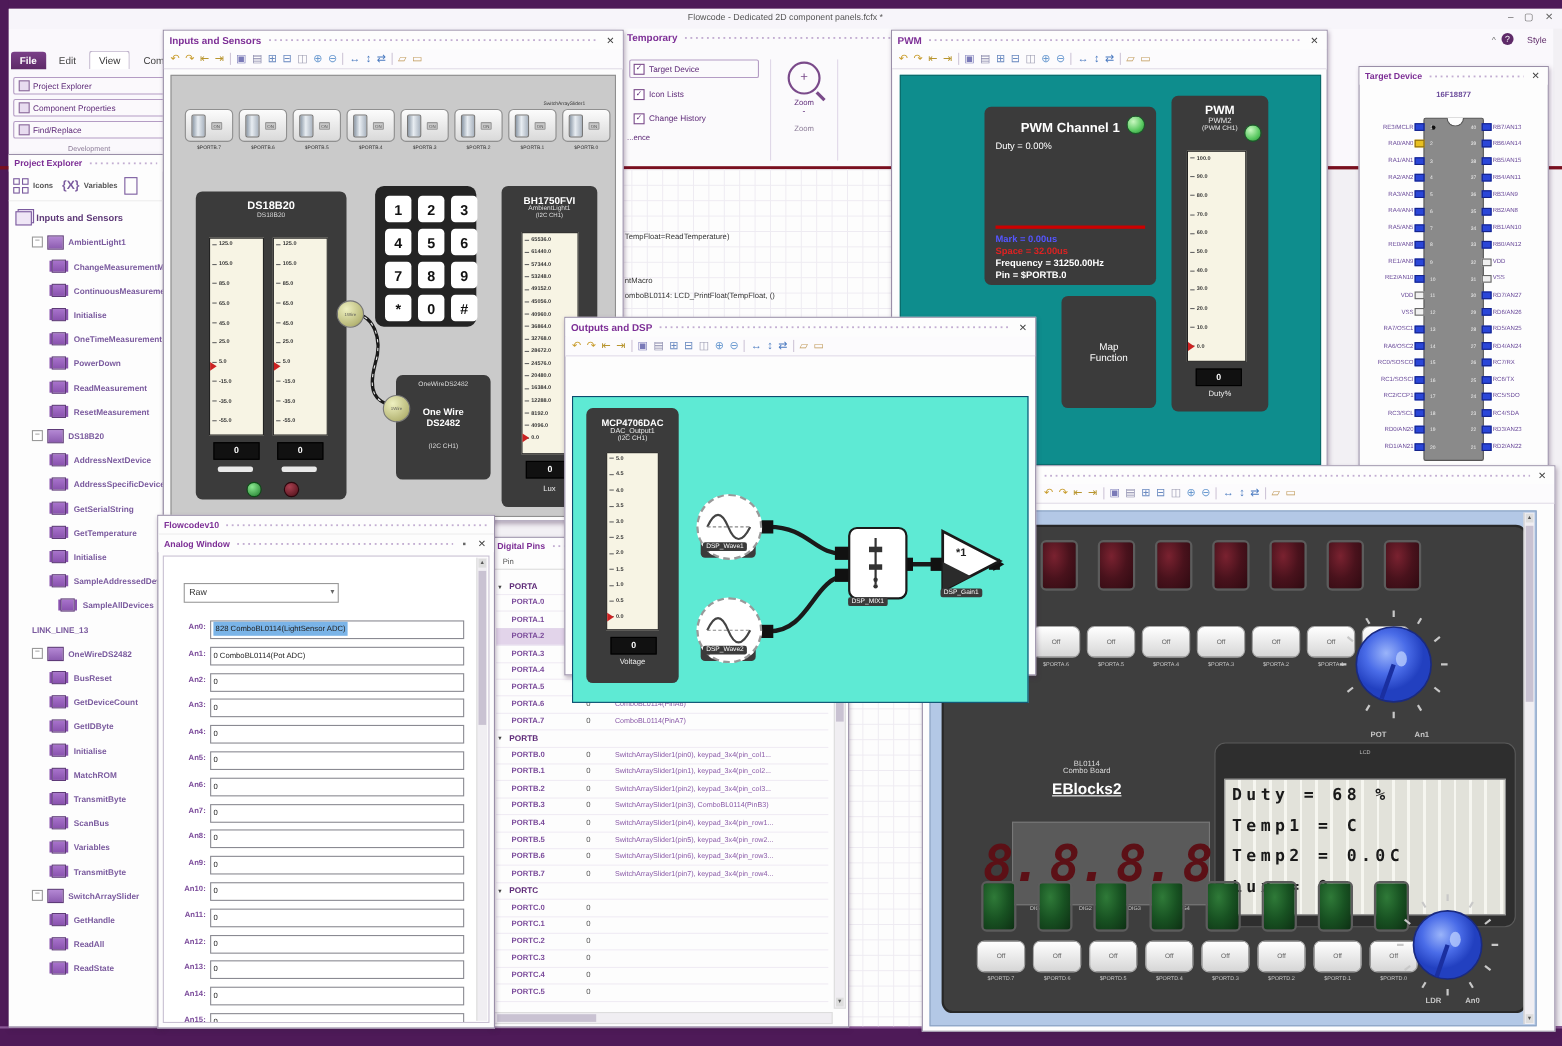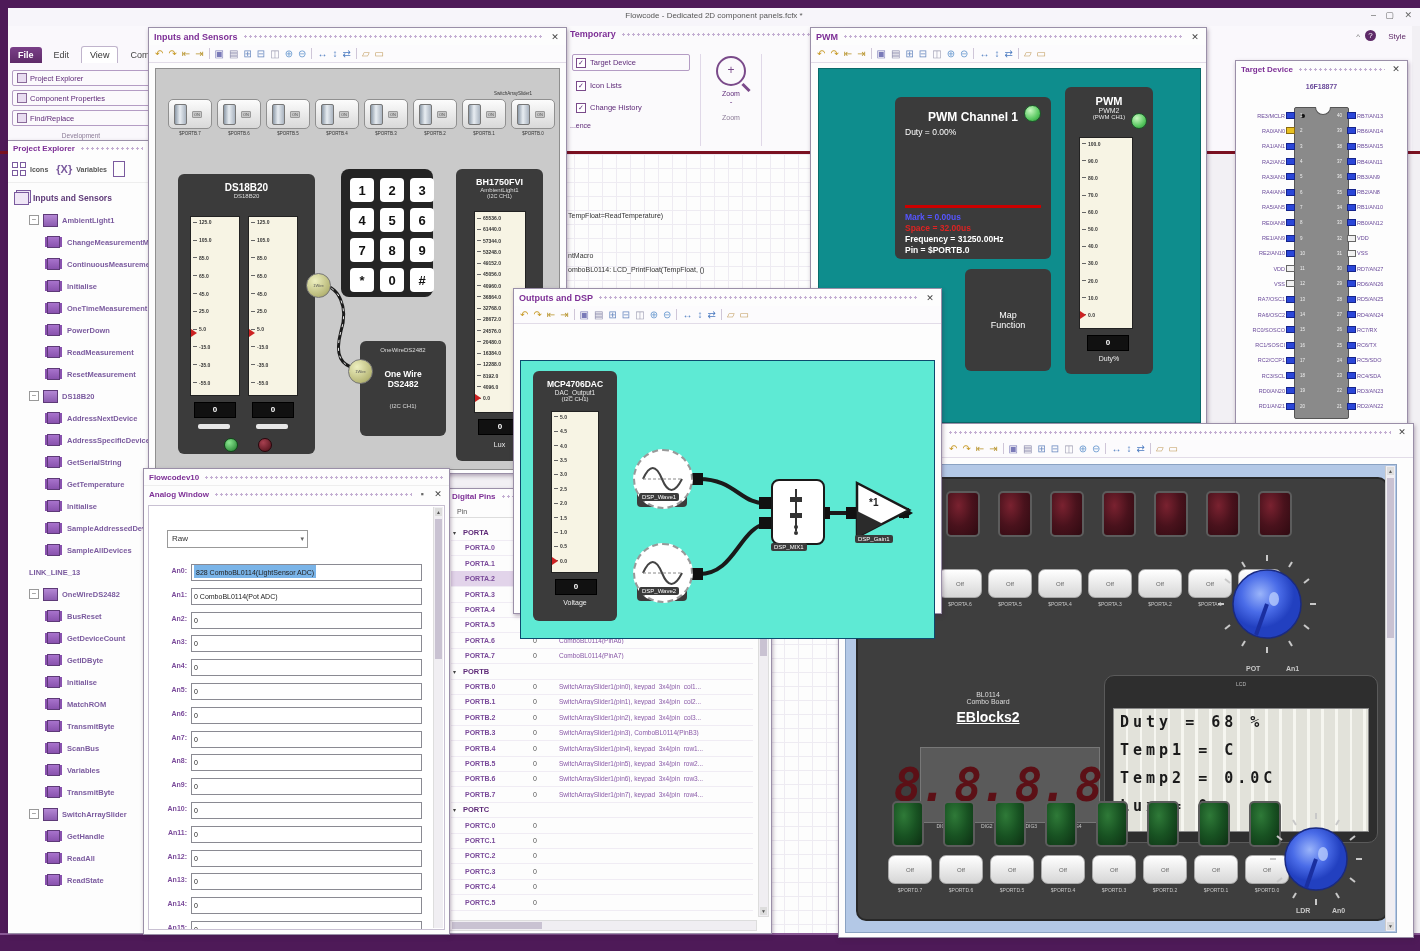--- a/index.html
+++ b/index.html
@@ -248,21 +248,21 @@
           <span class="tlabel">GetTemperature</span>
         </div>
         <div class="trow" style="padding-left: 32px;">
           <div class="ic-macro"></div>
           <span class="tlabel">Initialise</span>
         </div>
         <div class="trow" style="padding-left: 32px;">
           <div class="ic-macro"></div>
           <span class="tlabel">SampleAddressedDevice</span>
         </div>
-        <div class="trow" style="padding-left: 32px;">
+        <div class="trow" style="padding-left: 32px; justify-content: center;">
           <div class="ic-macro"></div>
           <span class="tlabel">SampleAllDevices</span>
         </div>
         <div class="trow" style="padding-left: 17px;">
           <span class="tlabel">LINK_LINE_13</span>
         </div>
         <div class="trow" style="padding-left: 17px;">
           <div class="exp">–</div>
           <div class="ic-folder"></div>
           <span class="tlabel">OneWireDS2482</span>

